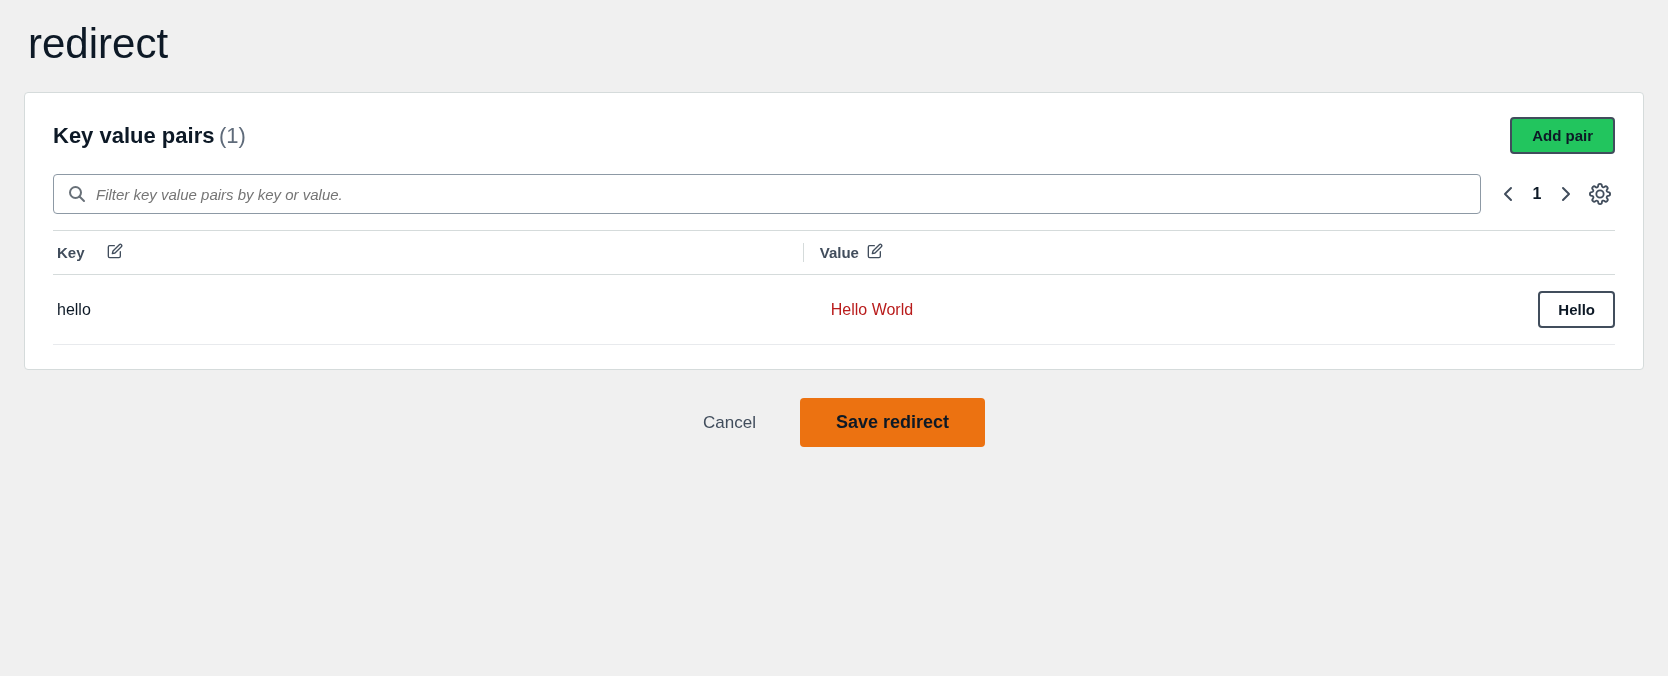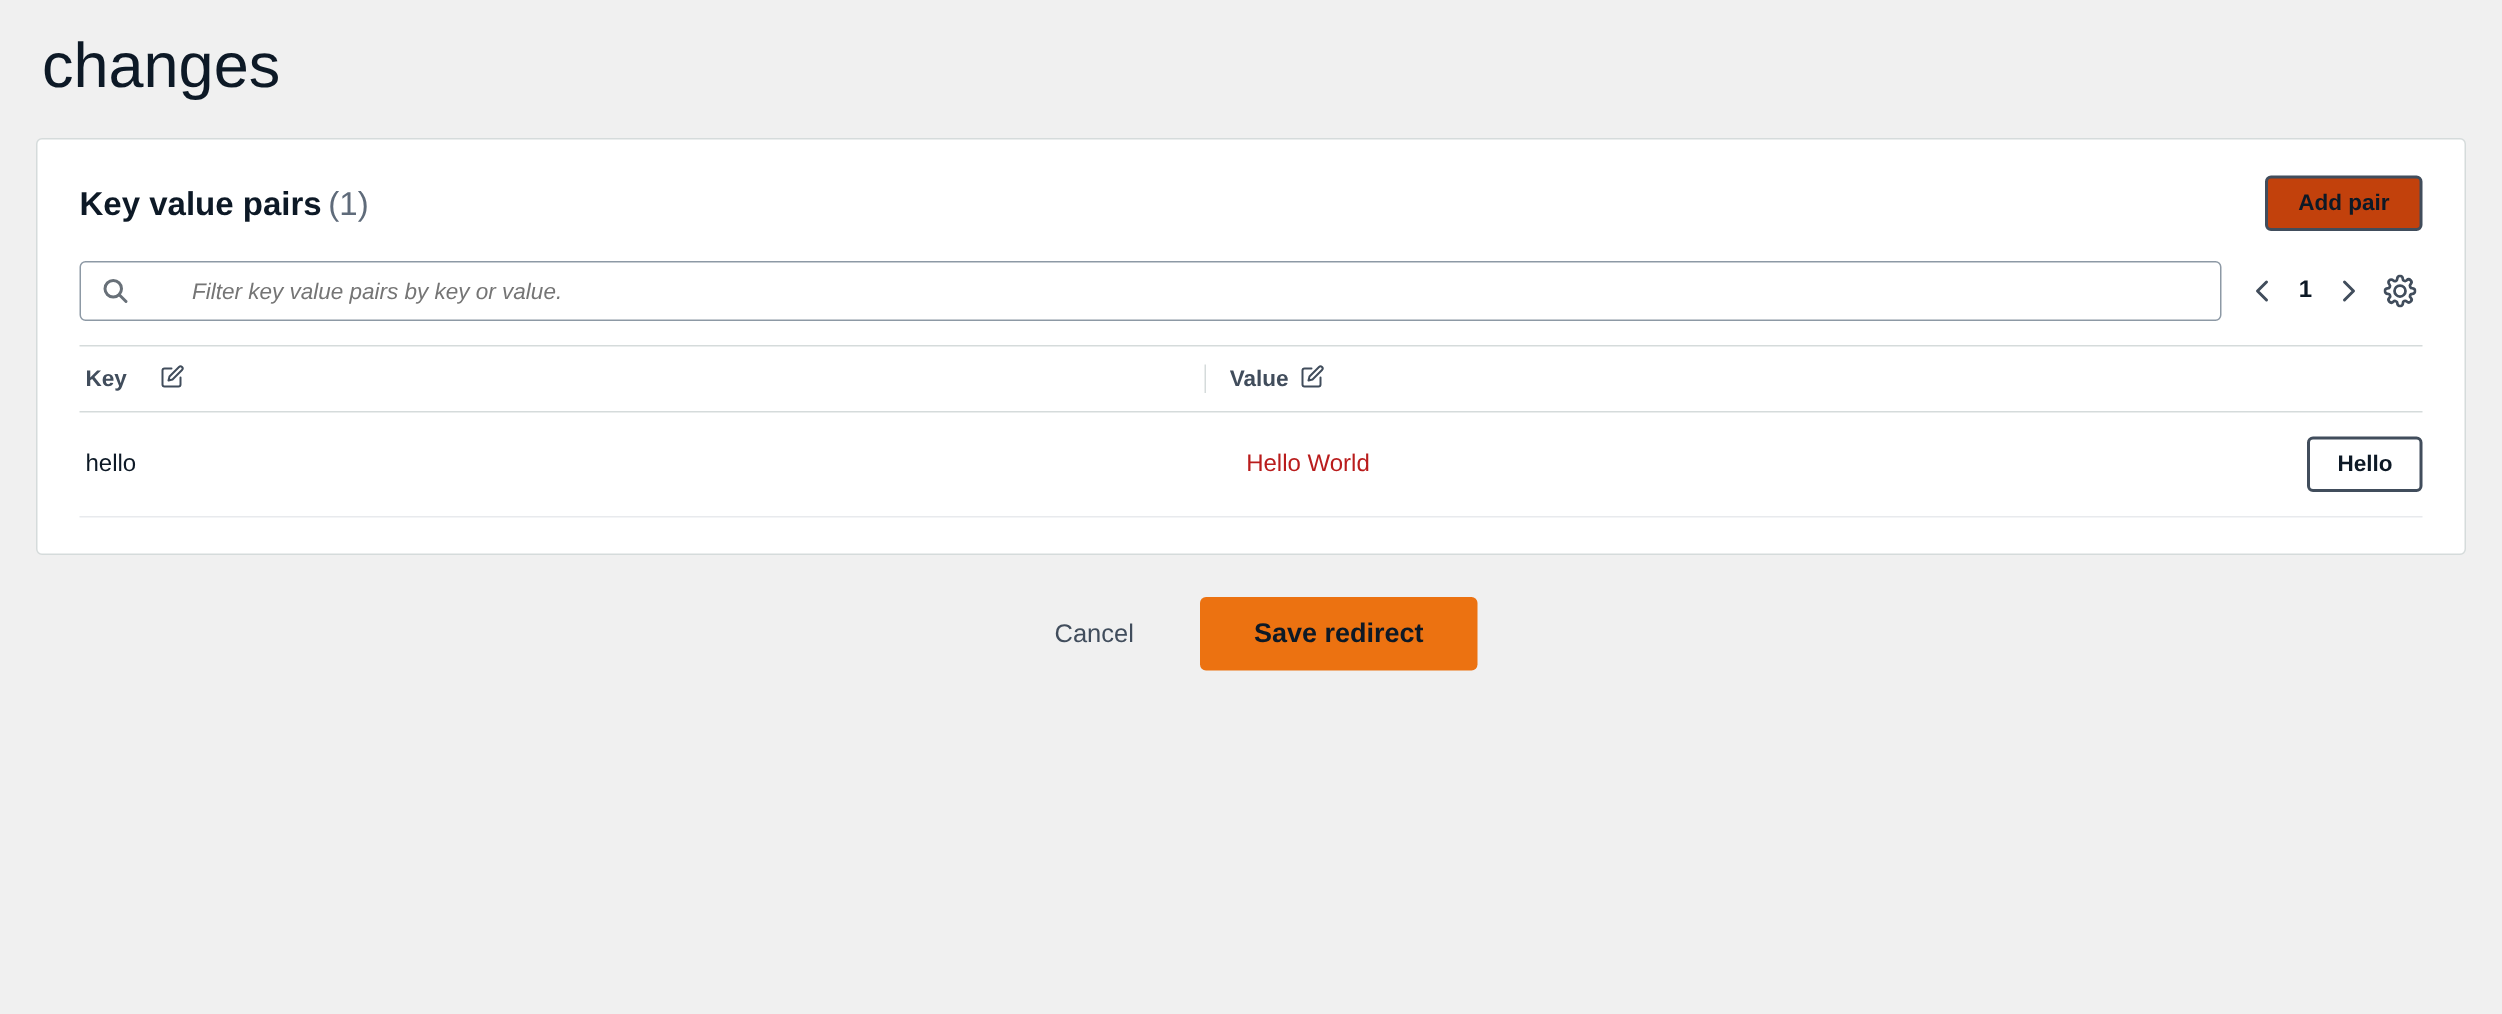--- a/index.html
+++ b/index.html
@@ -49,21 +49,21 @@
       font-weight: 400;
       color: #5f6b7a;
       font-size: 22px;
     }
 
     .add-pair-btn {
       padding: 8px 20px;
       font-size: 15px;
       font-weight: 600;
       color: #0d1926;
-      background: #c2410c;
+      background: #22c55e;
       border: 2px solid #414d5c;
       border-radius: 4px;
       cursor: pointer;
     }
 
     .search-row {
       display: flex;
       align-items: center;
       gap: 16px;
       margin-bottom: 0;
@@ -88,21 +88,20 @@
     }
 
     .search-input {
       border: none;
       outline: none;
       font-size: 15px;
       color: #687078;
       font-style: italic;
       width: 100%;
       background: transparent;
-      margin-left: 32px;
     }
 
     .pagination-controls {
       display: flex;
       align-items: center;
       gap: 8px;
     }
 
     .page-arrow {
       background: none;
@@ -246,21 +245,21 @@
       color: #0d1926;
       background: #ec7211;
       border: none;
       border-radius: 4px;
       cursor: pointer;
     }
   </style>
 </head>
 <body>
 
-<h1 class="page-title">changes</h1>
+<h1 class="page-title">redirect</h1>
 
 <div class="card">
   <div class="card-header">
     <div>
       <span class="card-title">Key value pairs</span>
       <span class="card-title-count">(1)</span>
     </div>
     <button class="add-pair-btn">Add pair</button>
   </div>
 

